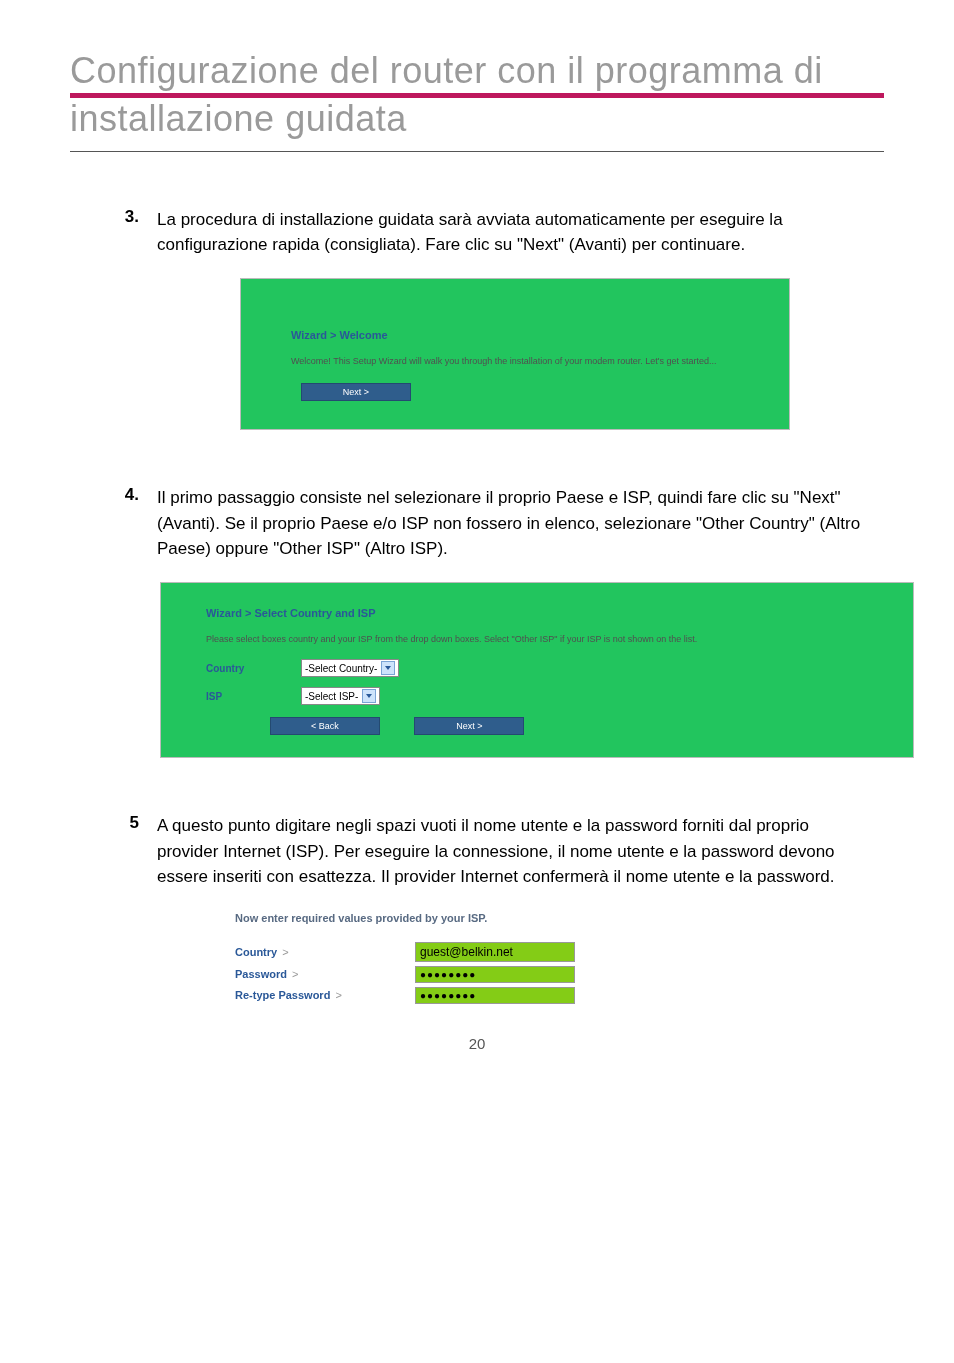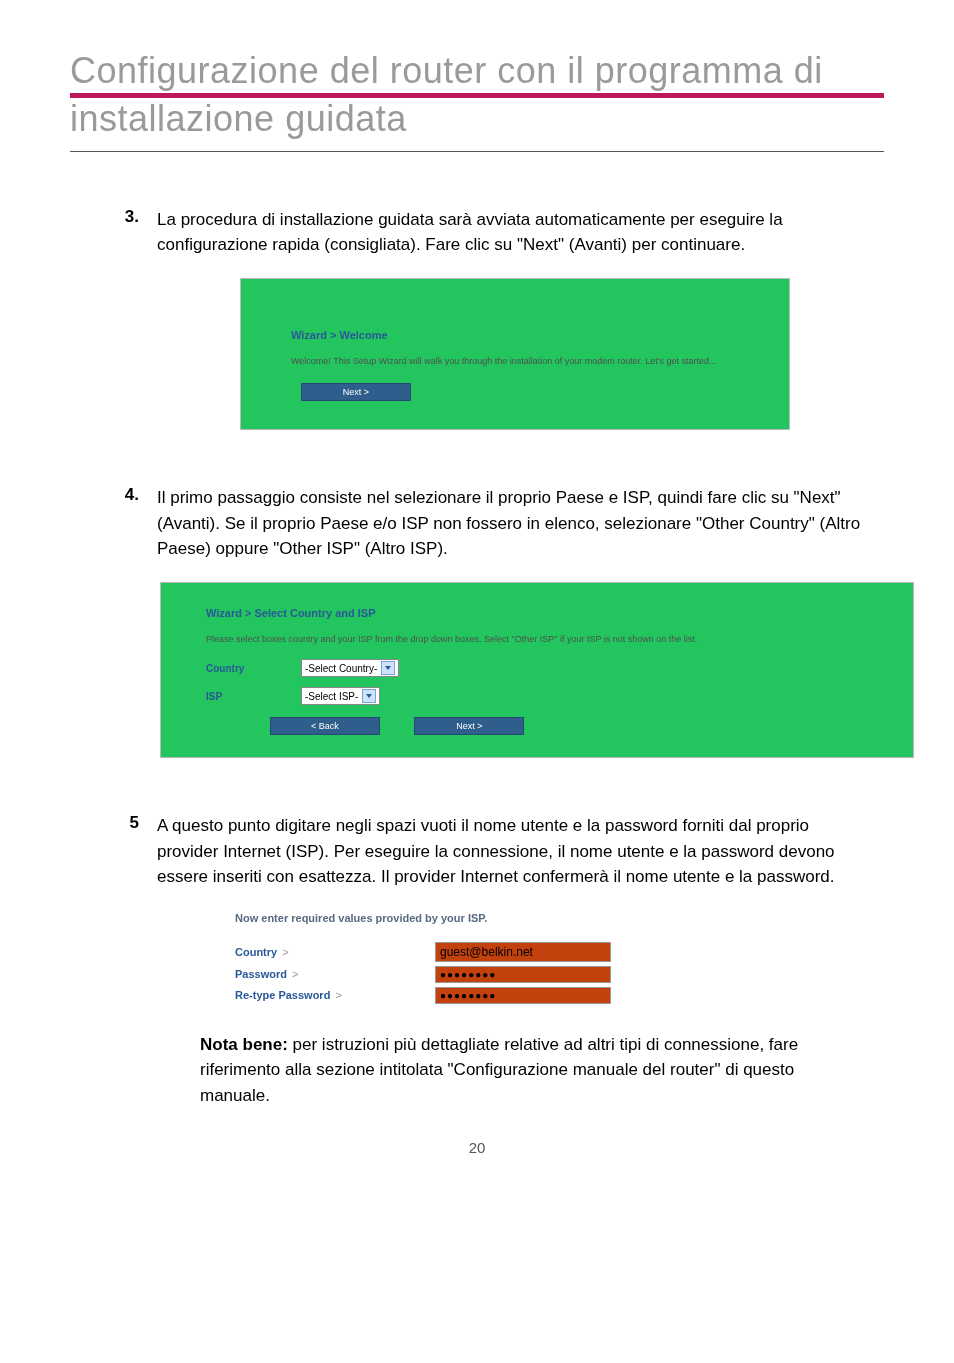--- a/index.html
+++ b/index.html
@@ -166,28 +166,27 @@
   }
   .cred-label {
     color: #2a5898;
     font-weight: bold;
     width: 180px;
     flex: none;
   }
   .cred-label .gt { color: #999; font-weight: normal; margin-left: 2px; }
   .cred-input {
     border: 1px solid #999;
-    background: #c2410c;
+    background: #84cc16;
     font-size: 12px;
     padding: 2px 4px;
-    width: 176px;
+    width: 160px;
     box-sizing: border-box;
     font-family: Arial, sans-serif;
     letter-spacing: 0;
-    margin-left: 20px;
   }
   .cred-input.pw { letter-spacing: 1px; font-size: 10px; }
 
   .note-block {
     font-size: 17px;
     line-height: 1.5;
     margin-top: 28px;
     margin-left: 130px;
     padding-right: 20px;
   }
@@ -277,20 +276,17 @@
       </div>
       <div class="cred-row">
         <span class="cred-label">
           <span>Re-type Password</span>
           <span class="gt">&gt;</span>
         </span>
         <span class="cred-input pw">●●●●●●●●</span>
       </div>
     </div>
 
-    <div class="note-block">
-      <span class="bold">Nota bene:</span><span> per istruzioni più dettagliate relative ad altri tipi di connessione, fare riferimento alla sezione intitolata "Configurazione manuale del router" di questo manuale.</span>
-    </div>
   </div>
 
   <div class="page-num">20</div>
 
 </div>
 
 </body></html>

